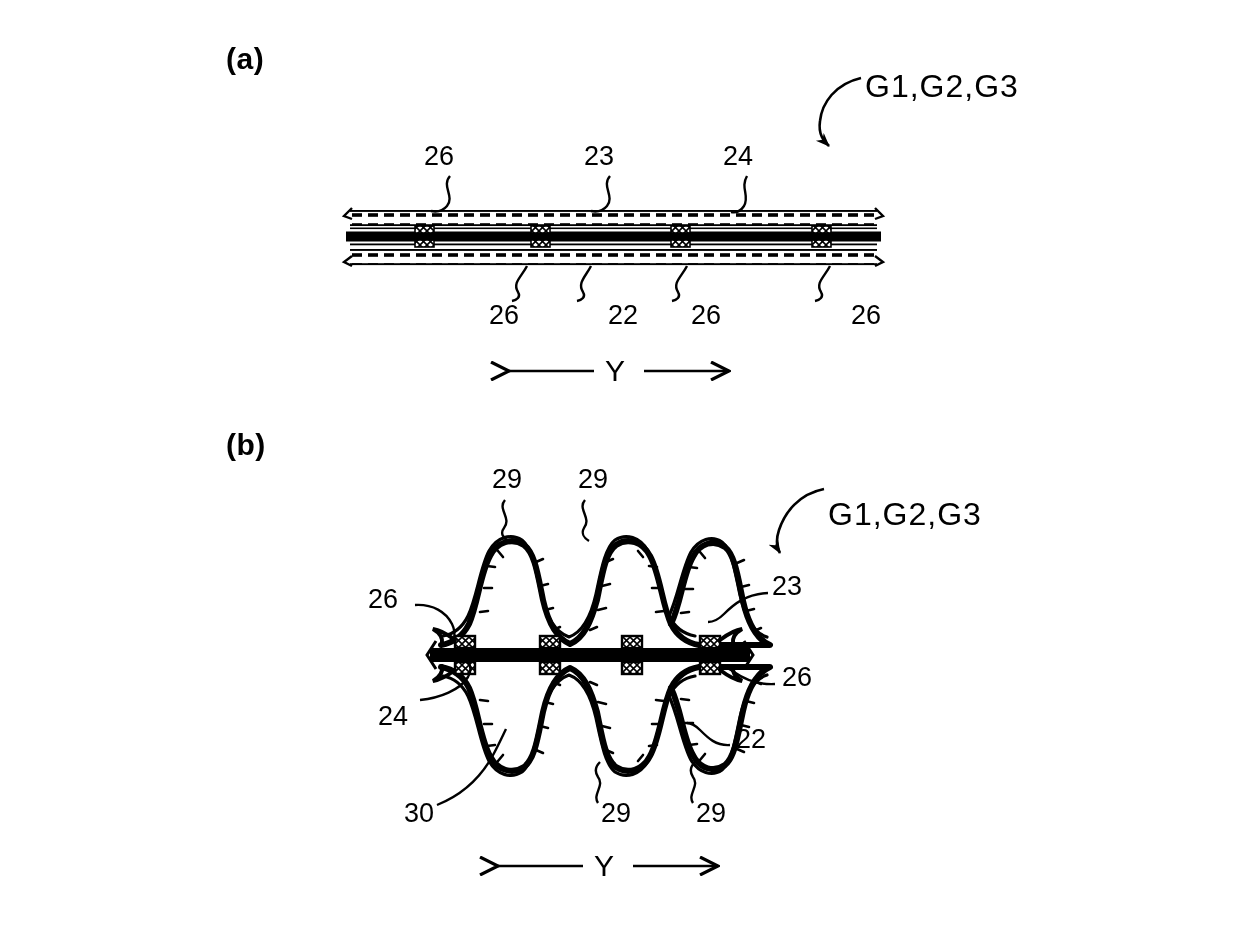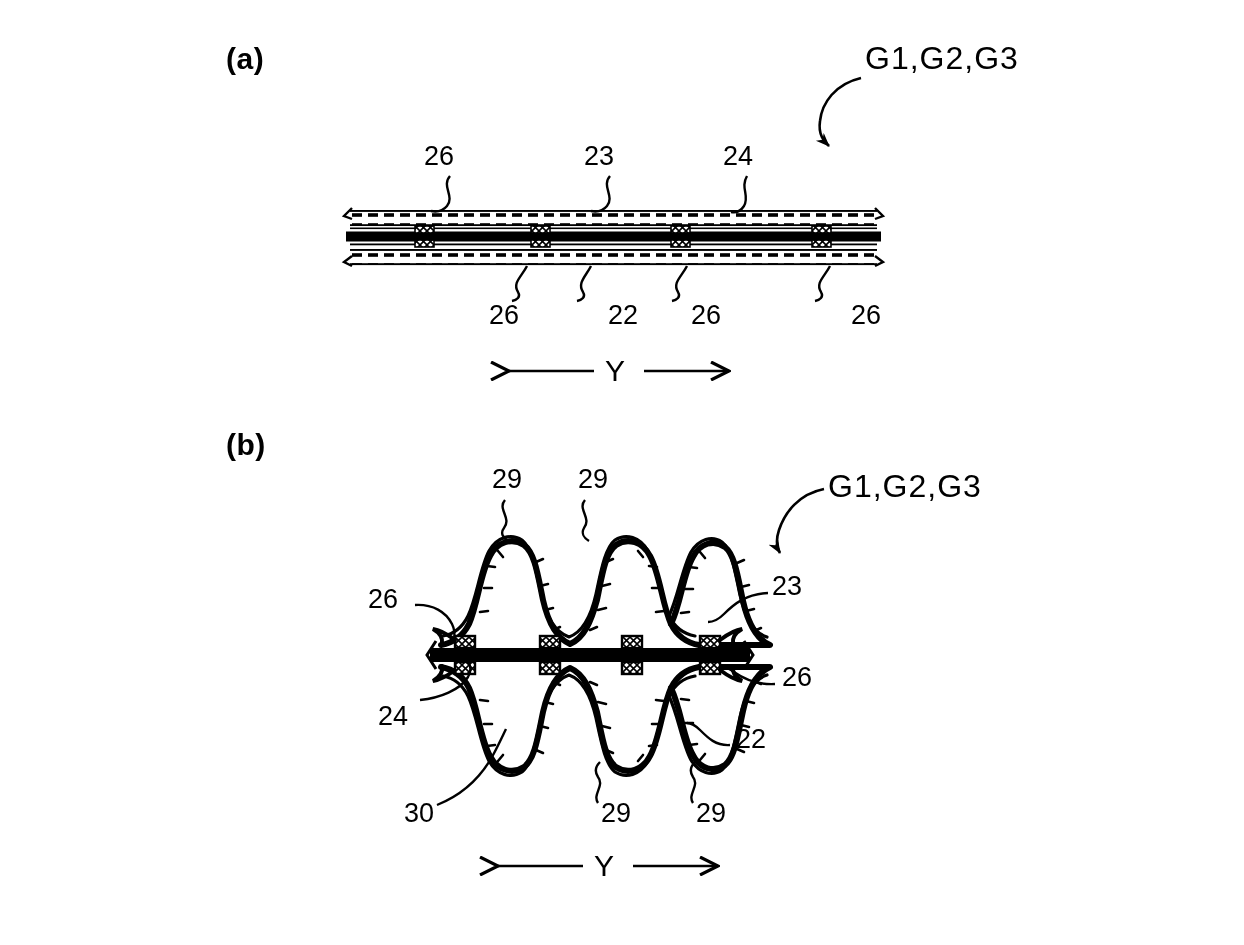--- a/index.html
+++ b/index.html
@@ -27,20 +27,21 @@
     letter-spacing: 0.5px;
   }
   .ref-num {
     font-size: 27px;
     font-weight: normal;
   }
   .group-label {
     font-size: 32px;
     font-weight: normal;
     letter-spacing: 1px;
+    margin-top: 28px;
   }
   .dim-letter {
     font-size: 30px;
     font-weight: normal;
   }
   svg.art {
     position: absolute;
     left: 0;
     top: 0;
     width: 1244px;

